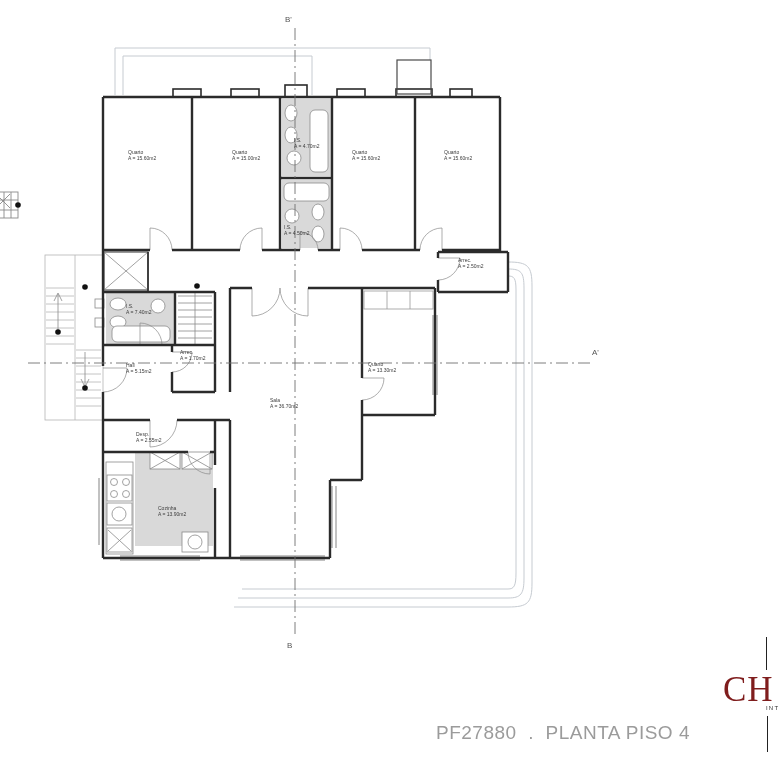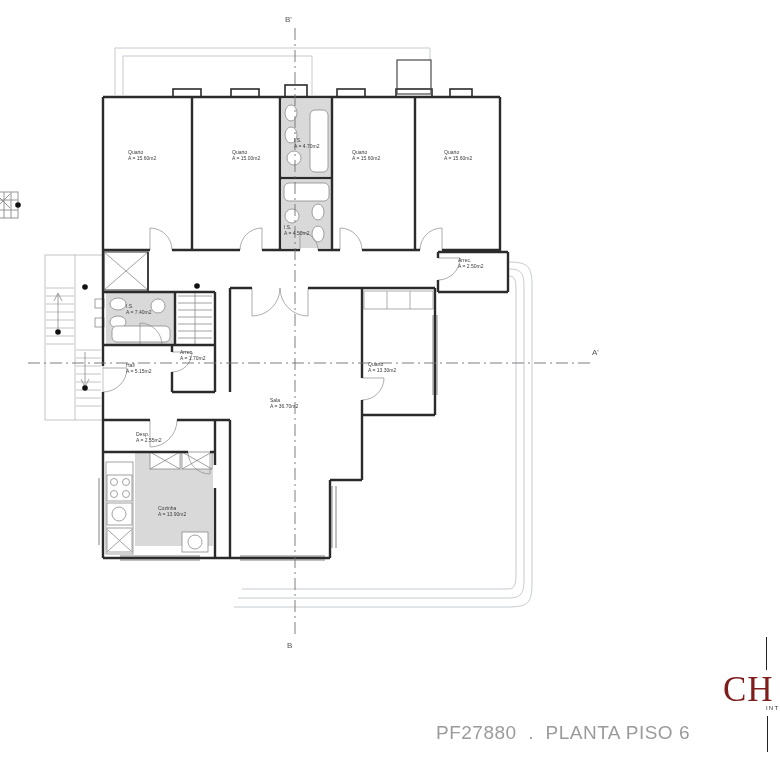--- a/index.html
+++ b/index.html
@@ -244,20 +244,20 @@
       <text class="room-name" x="136" y="436">Desp.</text>
       <text class="room-area" x="136" y="442">A = 2.55m2</text>
     </g>
     <g>
       <text class="room-name" x="158" y="510">Cozinha</text>
       <text class="room-area" x="158" y="516">A = 13.90m2</text>
     </g>
   </g>
 </svg>
 
-<div class="footer-title">PF27880  .  PLANTA PISO 6</div>
+<div class="footer-title">PF27880  .  PLANTA PISO 4</div>
 
 <div>
   <div class="logo-rule rule-top"></div>
   <div class="logo-wordmark">CH</div>
   <div class="logo-subtext">INT</div>
   <div class="logo-rule rule-bottom"></div>
 </div>
 
 </body></html>

